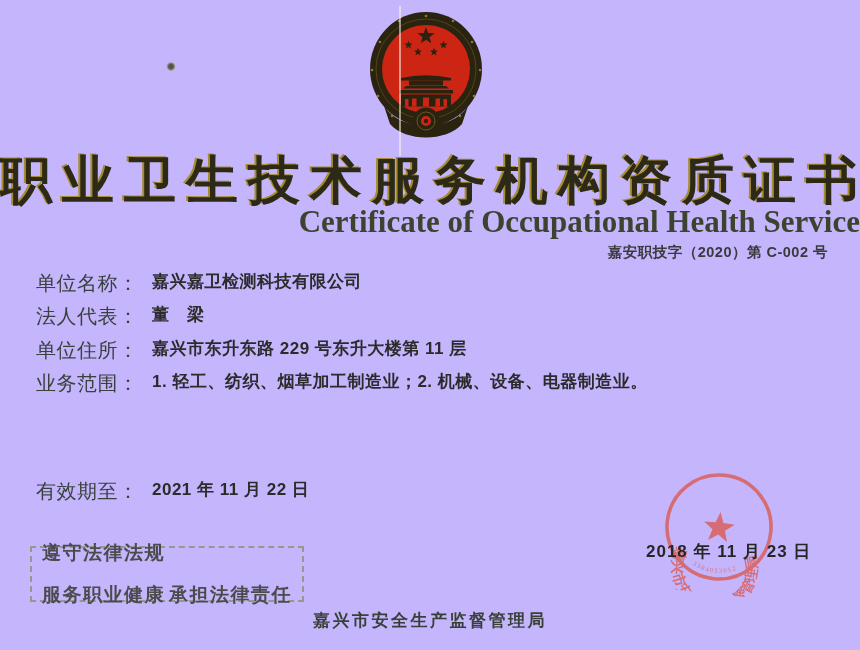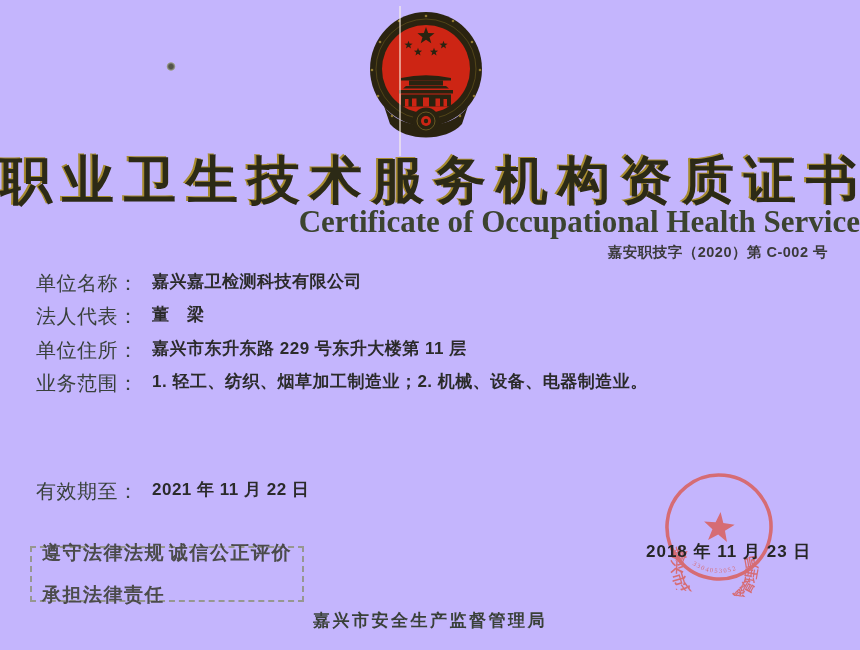--- a/index.html
+++ b/index.html
@@ -156,22 +156,22 @@
     <text font-size="6.5" fill="#dc584e" letter-spacing="1.5">
       <textPath href="#serialArc" startOffset="50%" text-anchor="middle">3304053052</textPath>
     </text>
   </svg>
 
   <div class="issue-date">2018 年 11 月 23 日</div>
 
   <div class="motto">
     <div class="motto-row">
       <span>遵守法律法规</span>
-      <span>诚信公正评价</span>
     </div>
     <div class="motto-row">
+      <span>服务职业健康</span>
       <span>承担法律责任</span>
     </div>
   </div>
 
   <div class="footer">嘉兴市安全生产监督管理局</div>
 
 </div>
 
 </body></html>

